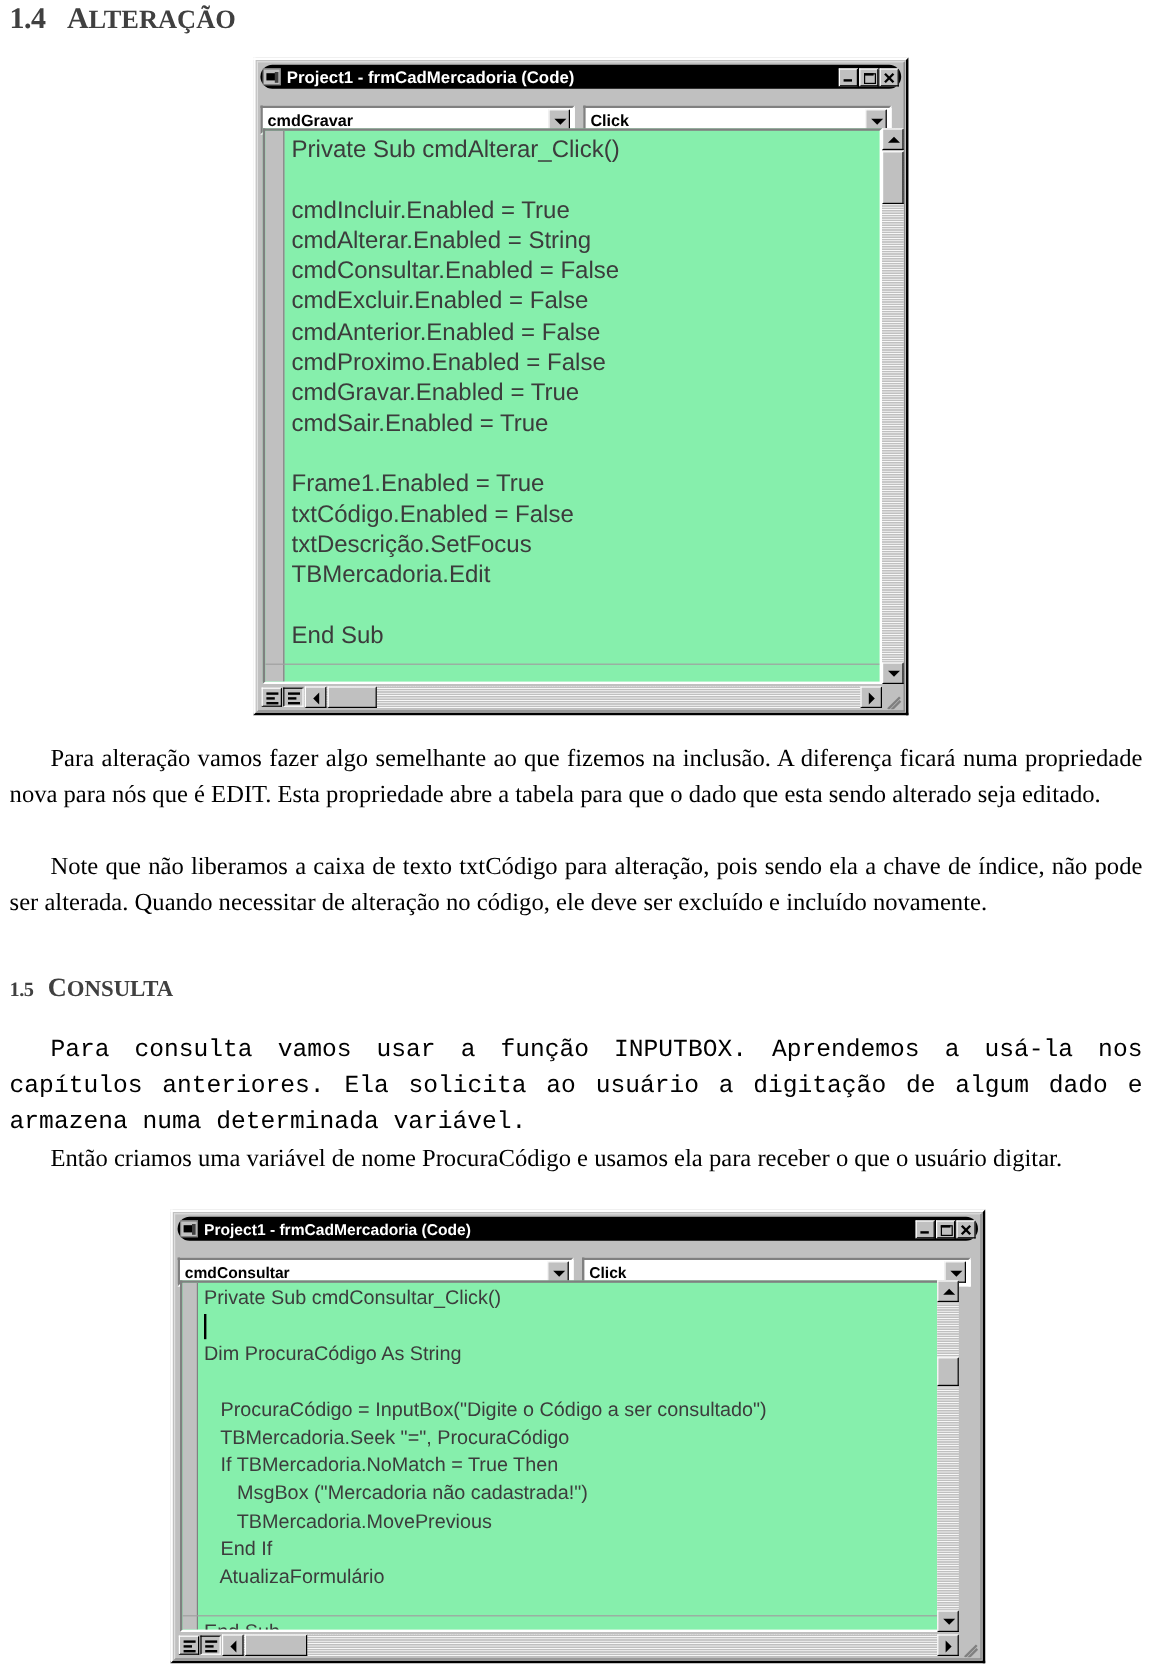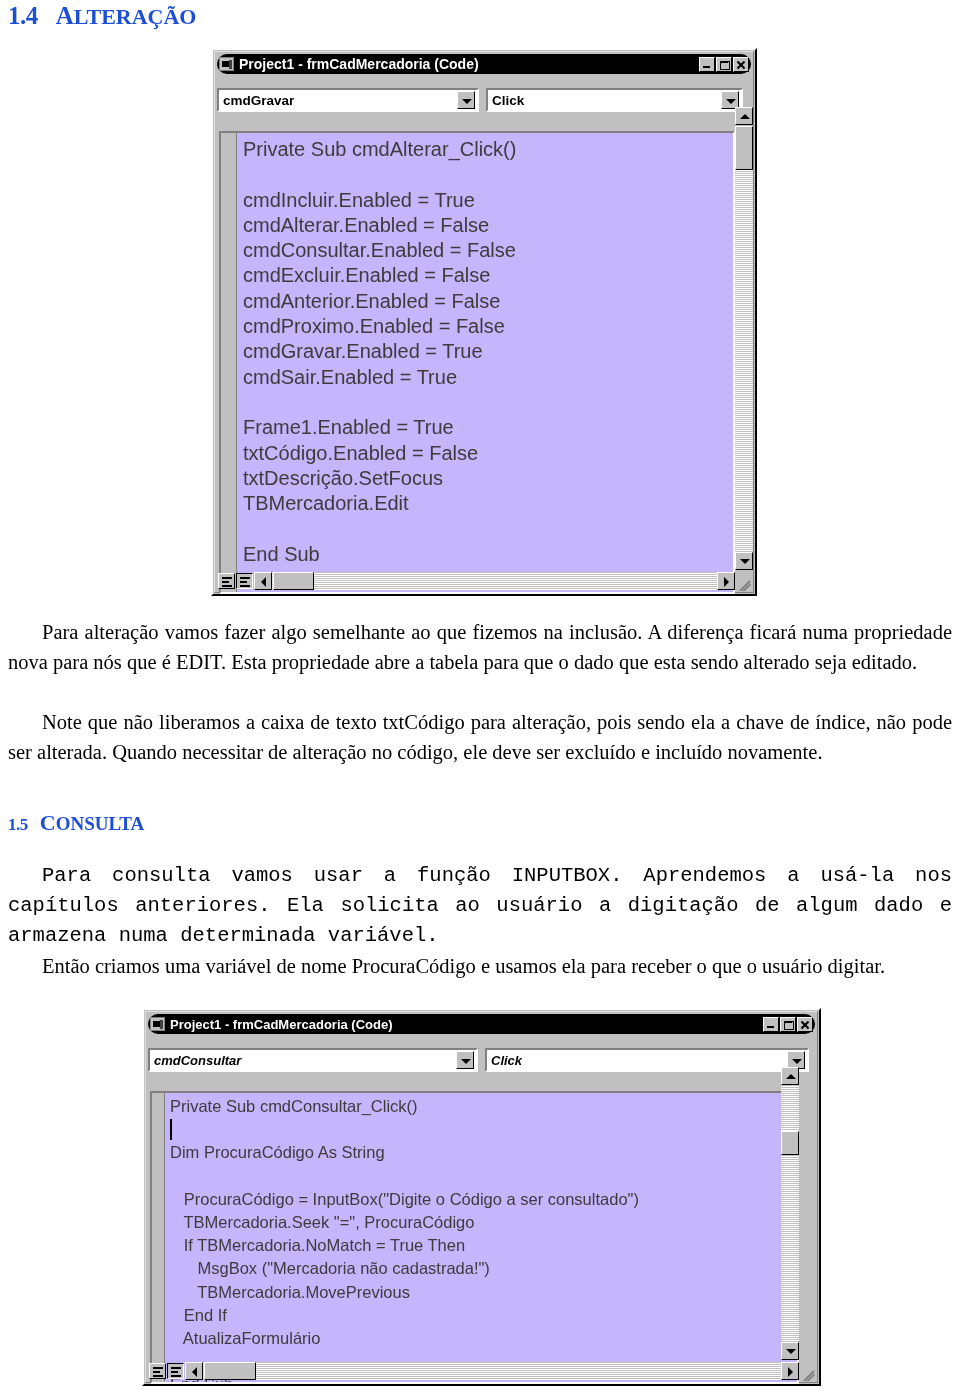--- a/index.html
+++ b/index.html
@@ -10,21 +10,21 @@
     color:#000;
     overflow:hidden;
     position:relative;
   }
   .page{position:relative;width:960px;height:1390px;}
 
   
   .heading{
     font-family:"Liberation Serif", serif;
     font-weight:bold;
-    color:#1d4ed8;
+    color:#404040;
     white-space:nowrap;
   }
   .heading .num{font-size:25px;letter-spacing:-0.5px;}
   .heading .ttl{font-size:22px;margin-left:18px;}
   .heading .ttl .cap{font-size:25px;}
 
   #h14{position:absolute;left:8px;top:2px;}
   #h15{position:absolute;left:8px;top:810px;}
   #h15 .num{font-size:17px;}
   #h15 .ttl{font-size:19px;margin-left:12px;}
@@ -135,26 +135,25 @@
   }
   .combo .carrow::after{
     content:"";position:absolute;left:4px;top:7px;
     border-left:5px solid transparent;border-right:5px solid transparent;
     border-top:5px solid #000;
   }
 
   
   .codearea{
     position:absolute;
-    background:#c4b5fd;
+    background:#86efac;
     border-top:2px solid #808080;border-left:2px solid #808080;
     border-right:2px solid #ffffff;border-bottom:2px solid #ffffff;
     box-sizing:border-box;
     overflow:hidden;
-    margin-top:24px;
   }
   .codepad{
     position:absolute;left:4px;top:2px;right:0;bottom:0;
   }
   .codeline{
     font-family:"Liberation Sans", sans-serif;
     color:#3c3c3c;
     white-space:pre;
     overflow:hidden;
   }
@@ -282,21 +281,21 @@
         <span class="carrow"></span>
       </div>
     </div>
 
     <div class="codearea" style="left:6px;top:57px;width:516px;height:463px;">
       <div class="marginbar"></div>
       <div class="codepad" id="code1" style="left:22px;top:4px;font-size:20px;line-height:25.3px;">
           <div class="codeline">Private Sub cmdAlterar_Click()</div>
           <div class="codeline blank">&nbsp;</div>
           <div class="codeline">cmdIncluir.Enabled = True</div>
-          <div class="codeline">cmdAlterar.Enabled = False</div>
+          <div class="codeline">cmdAlterar.Enabled = String</div>
           <div class="codeline">cmdConsultar.Enabled = False</div>
           <div class="codeline">cmdExcluir.Enabled = False</div>
           <div class="codeline">cmdAnterior.Enabled = False</div>
           <div class="codeline">cmdProximo.Enabled = False</div>
           <div class="codeline">cmdGravar.Enabled = True</div>
           <div class="codeline">cmdSair.Enabled = True</div>
           <div class="codeline blank">&nbsp;</div>
           <div class="codeline">Frame1.Enabled = True</div>
           <div class="codeline">txtCódigo.Enabled = False</div>
           <div class="codeline">txtDescrição.SetFocus</div>
@@ -367,21 +366,21 @@
             <i class="g"></i>
             <i class="g2"></i>
           </span>
         <span class="winbtn close">
             <i class="g1"></i>
             <i class="g2"></i>
           </span>
       </span>
     </div>
 
-    <div class="comborow" style="top:27px;font-style:italic;">
+    <div class="comborow" style="top:27px;">
       <div class="combo" style="width:330px;">
         <span class="ctext" style="font-size:13px;">cmdConsultar</span>
         <span class="carrow"></span>
       </div>
       <div class="combo" style="width:324px;">
         <span class="ctext" style="font-size:13px;">Click</span>
         <span class="carrow"></span>
       </div>
     </div>
 

